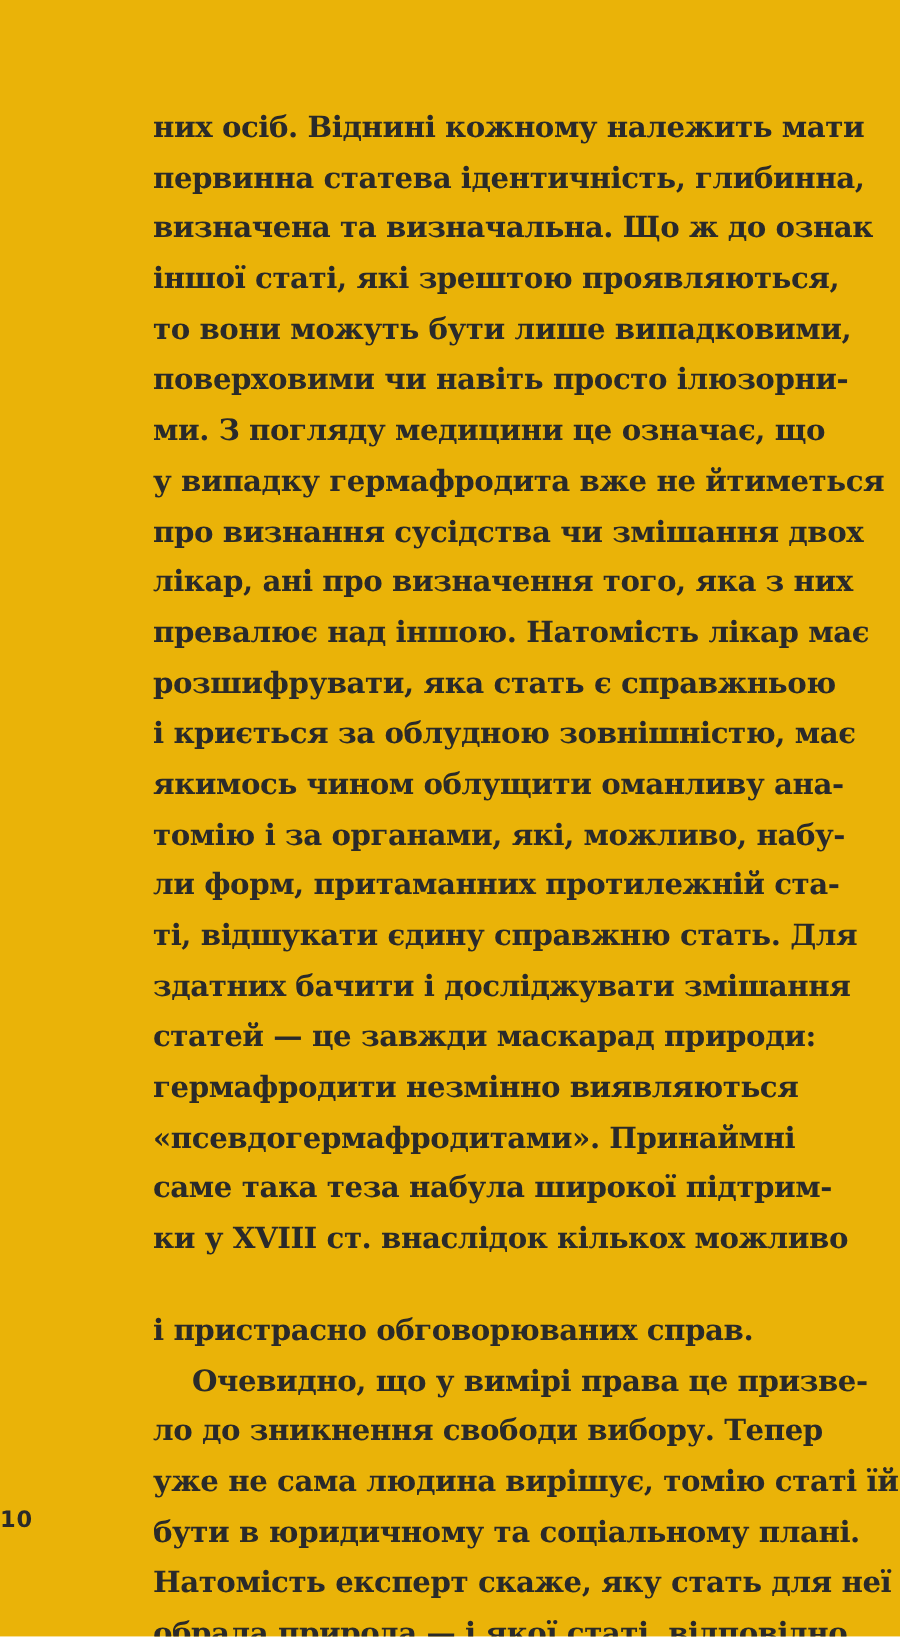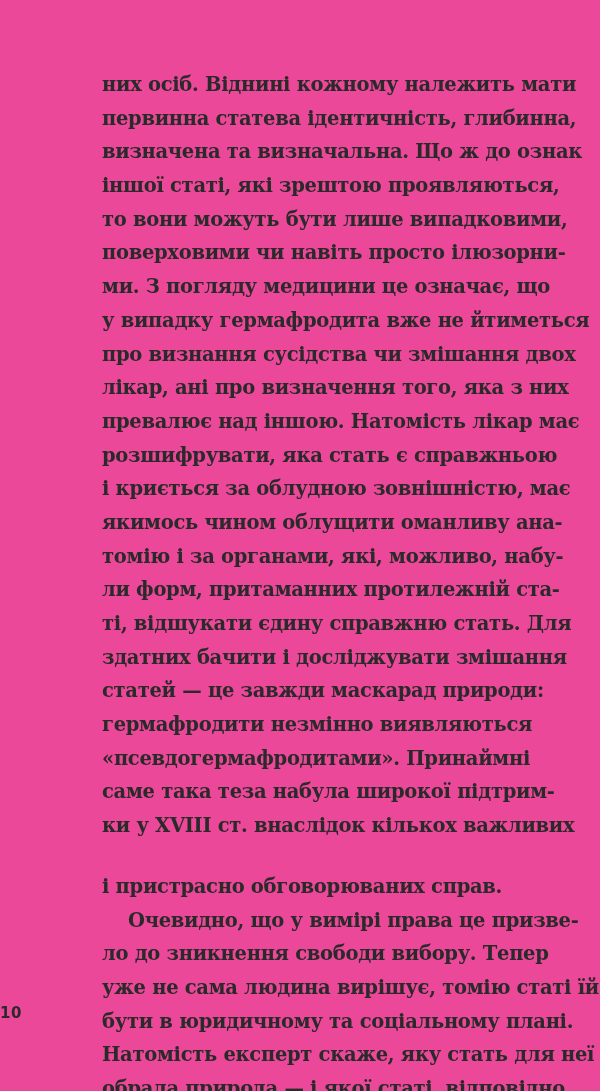--- a/index.html
+++ b/index.html
@@ -12,21 +12,21 @@
       height: 1091px;
       position: relative;
       overflow: hidden;
     }
     .page {
       position: absolute;
       left: 0;
       top: 0;
       width: 600px;
       height: 1091px;
-      background: #ec4899;
+      background: #eab308;
     }
     .text-block {
       position: absolute;
       left: 102px;
       top: 68px;
       width: 422px;
       font-family: "DejaVu Serif", "Liberation Serif", serif;
       font-size: 19.5px;
       line-height: 33.7px;
       color: #2a2a2a;
@@ -82,21 +82,21 @@
       <span class="line">і криється за облудною зовнішністю, має</span>
       <span class="line">якимось чином облущити оманливу ана-</span>
       <span class="line">томію і за органами, які, можливо, набу-</span>
       <span class="line">ли форм, притаманних протилежній ста-</span>
       <span class="line">ті, відшукати єдину справжню стать. Для</span>
       <span class="line">здатних бачити і досліджувати змішання</span>
       <span class="line">статей — це завжди маскарад природи:</span>
       <span class="line">гермафродити незмінно виявляються</span>
       <span class="line">«псевдогермафродитами». Принаймні</span>
       <span class="line">саме така теза набула широкої підтрим-</span>
-      <span class="line">ки у XVIII ст. внаслідок кількох важливих</span>
+      <span class="line">ки у XVIII ст. внаслідок кількох можливо</span>
       <span class="line last">і пристрасно обговорюваних справ.</span>
     </div>
     <div>
       <span class="line indent">Очевидно, що у вимірі права це призве-</span>
       <span class="line">ло до зникнення свободи вибору. Тепер</span>
       <span class="line">уже не сама людина вирішує, томію статі їй</span>
       <span class="line">бути в юридичному та соціальному плані.</span>
       <span class="line">Натомість експерт скаже, яку стать для неї</span>
       <span class="line">обрала природа — і якої статі, відповідно,</span>
     </div>

